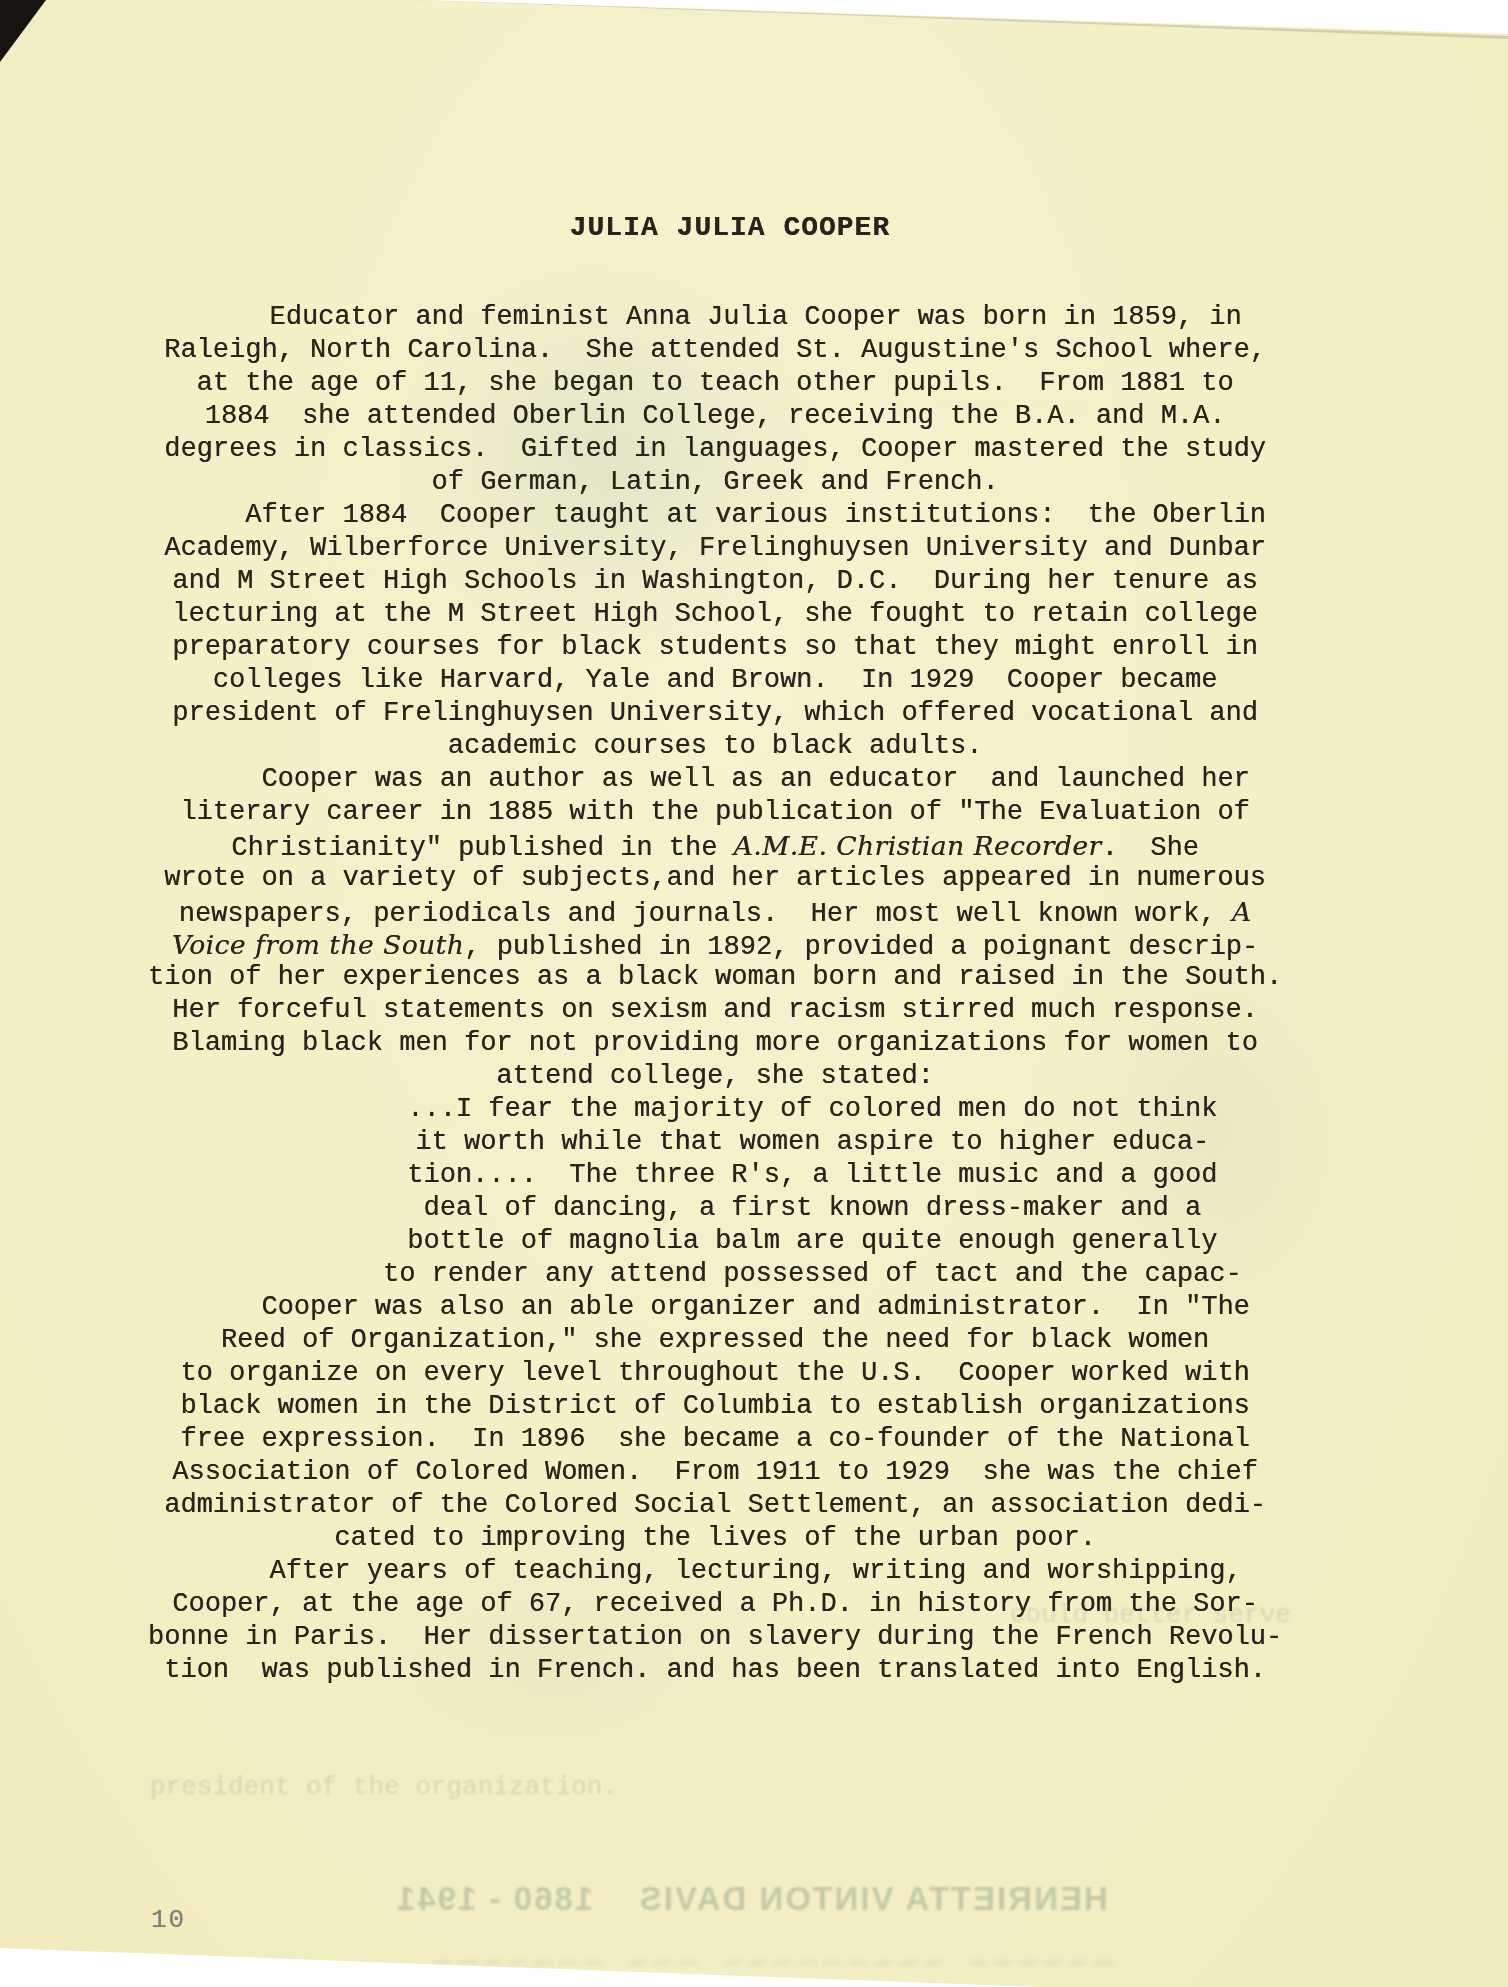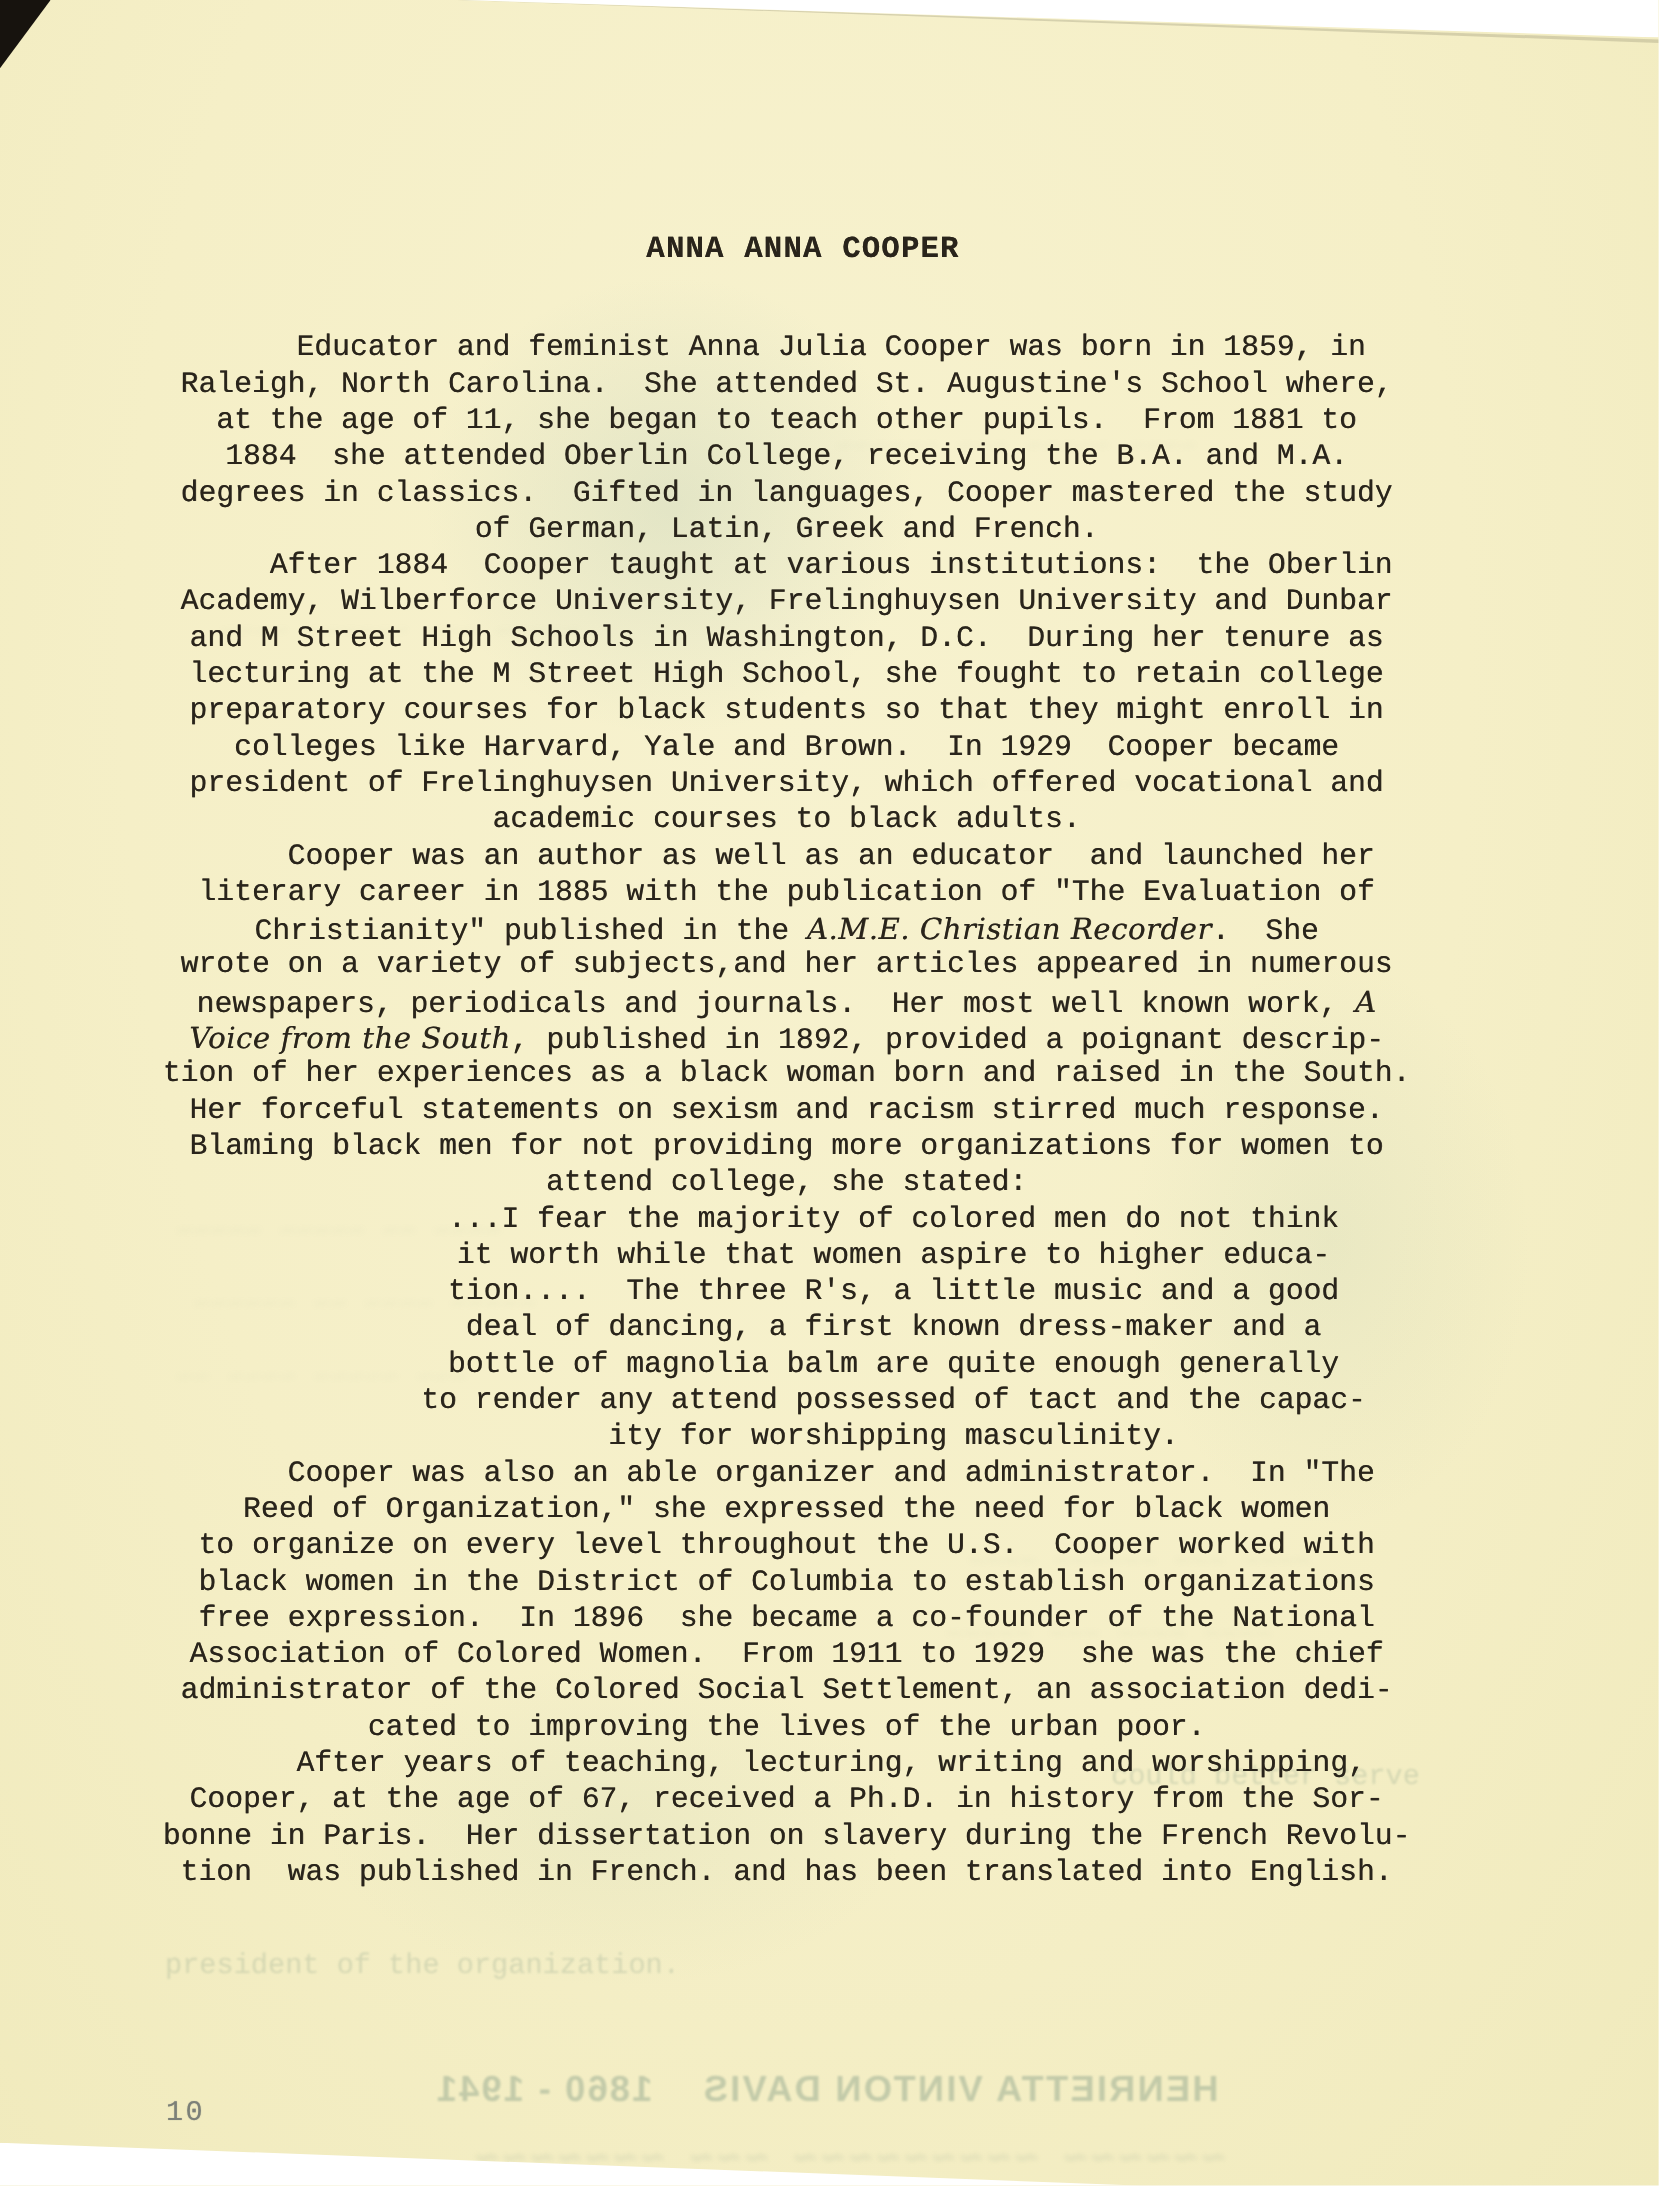--- a/index.html
+++ b/index.html
@@ -96,21 +96,21 @@
         <span class="ghost mirror" style="left: 175px; top: 1172px; font-size: 26px; opacity: 0.11; filter: blur(3px);">~~~~~ ~~~~ ~~ ~~~~~~</span>
         <span class="ghost mirror" style="left: 160px; top: 1238px; font-size: 26px; opacity: 0.1; filter: blur(3px);">~~~ ~~~~~ ~~~~ ~~</span>
         <span class="ghost" style="left: 880px; top: 1405px; font-size: 26px; opacity: 0.11; filter: blur(3px);">~~~~ ~~~~~~ ~~~ ~~~~</span>
         <span class="ghost" style="left: 860px; top: 1472px; font-size: 26px; opacity: 0.11; filter: blur(3px);">~~~~~ ~~~ ~~~~ ~~~~</span>
         <span class="ghost" style="left: 1010px; top: 1600px; font-size: 26px; opacity: 0.3; filter: blur(1.2px);">could better serve</span>
         <span class="ghost" style="left: 150px; top: 1772px; font-size: 26px; opacity: 0.3; filter: blur(1.2px);">president of the organization.</span>
         <span class="ghost mirror g-sans" style="left: 395px; top: 1880px; font-size: 33px; opacity: 0.48; filter: blur(0.8px); letter-spacing: 2px;">HENRIETTA VINTON DAVIS    1860 - 1941</span>
         <span class="ghost mirror g-cursive" style="left: 430px; top: 1944px; font-size: 30px; opacity: 0.26; filter: blur(2.5px);">~~~~~~  ~~~~~~~~~  ~~~  ~~~~~~~</span>
       </div>
 
-    <h1 class="title">ANNA ANNA COOPER</h1>
+    <h1 class="title">JULIA JULIA COOPER</h1>
 
     <div class="body-text" id="body-text">
         <div class="line"><span>     Educator and feminist Anna Julia Cooper was born in 1859, in</span></div>
         <div class="line"><span>Raleigh, North Carolina.  She attended St. Augustine's School where,</span></div>
         <div class="line"><span>at the age of 11, she began to teach other pupils.  From 1881 to</span></div>
         <div class="line"><span>1884  she attended Oberlin College, receiving the B.A. and M.A.</span></div>
         <div class="line"><span>degrees in classics.  Gifted in languages, Cooper mastered the study</span></div>
         <div class="line"><span>of German, Latin, Greek and French.</span></div>
         <div class="line"><span>     After 1884  Cooper taught at various institutions:  the Oberlin</span></div>
         <div class="line"><span>Academy, Wilberforce University, Frelinghuysen University and Dunbar</span></div>
@@ -129,21 +129,20 @@
         <div class="line"><span>tion of her experiences as a black woman born and raised in the South.</span></div>
         <div class="line"><span>Her forceful statements on sexism and racism stirred much response.</span></div>
         <div class="line"><span>Blaming black men for not providing more organizations for women to</span></div>
         <div class="line"><span>attend college, she stated:</span></div>
         <div class="line"><span>            ...I fear the majority of colored men do not think</span></div>
         <div class="line"><span>            it worth while that women aspire to higher educa-</span></div>
         <div class="line"><span>            tion....  The three R's, a little music and a good</span></div>
         <div class="line"><span>            deal of dancing, a first known dress-maker and a</span></div>
         <div class="line"><span>            bottle of magnolia balm are quite enough generally</span></div>
         <div class="line"><span>            to render any attend possessed of tact and the capac-</span></div>
-        <div class="line"><span>            ity for worshipping masculinity.</span></div>
         <div class="line"><span>     Cooper was also an able organizer and administrator.  In "The</span></div>
         <div class="line"><span>Reed of Organization," she expressed the need for black women</span></div>
         <div class="line"><span>to organize on every level throughout the U.S.  Cooper worked with</span></div>
         <div class="line"><span>black women in the District of Columbia to establish organizations</span></div>
         <div class="line"><span>free expression.  In 1896  she became a co-founder of the National</span></div>
         <div class="line"><span>Association of Colored Women.  From 1911 to 1929  she was the chief</span></div>
         <div class="line"><span>administrator of the Colored Social Settlement, an association dedi-</span></div>
         <div class="line"><span>cated to improving the lives of the urban poor.</span></div>
         <div class="line"><span>     After years of teaching, lecturing, writing and worshipping,</span></div>
         <div class="line"><span>Cooper, at the age of 67, received a Ph.D. in history from the Sor-</span></div>

